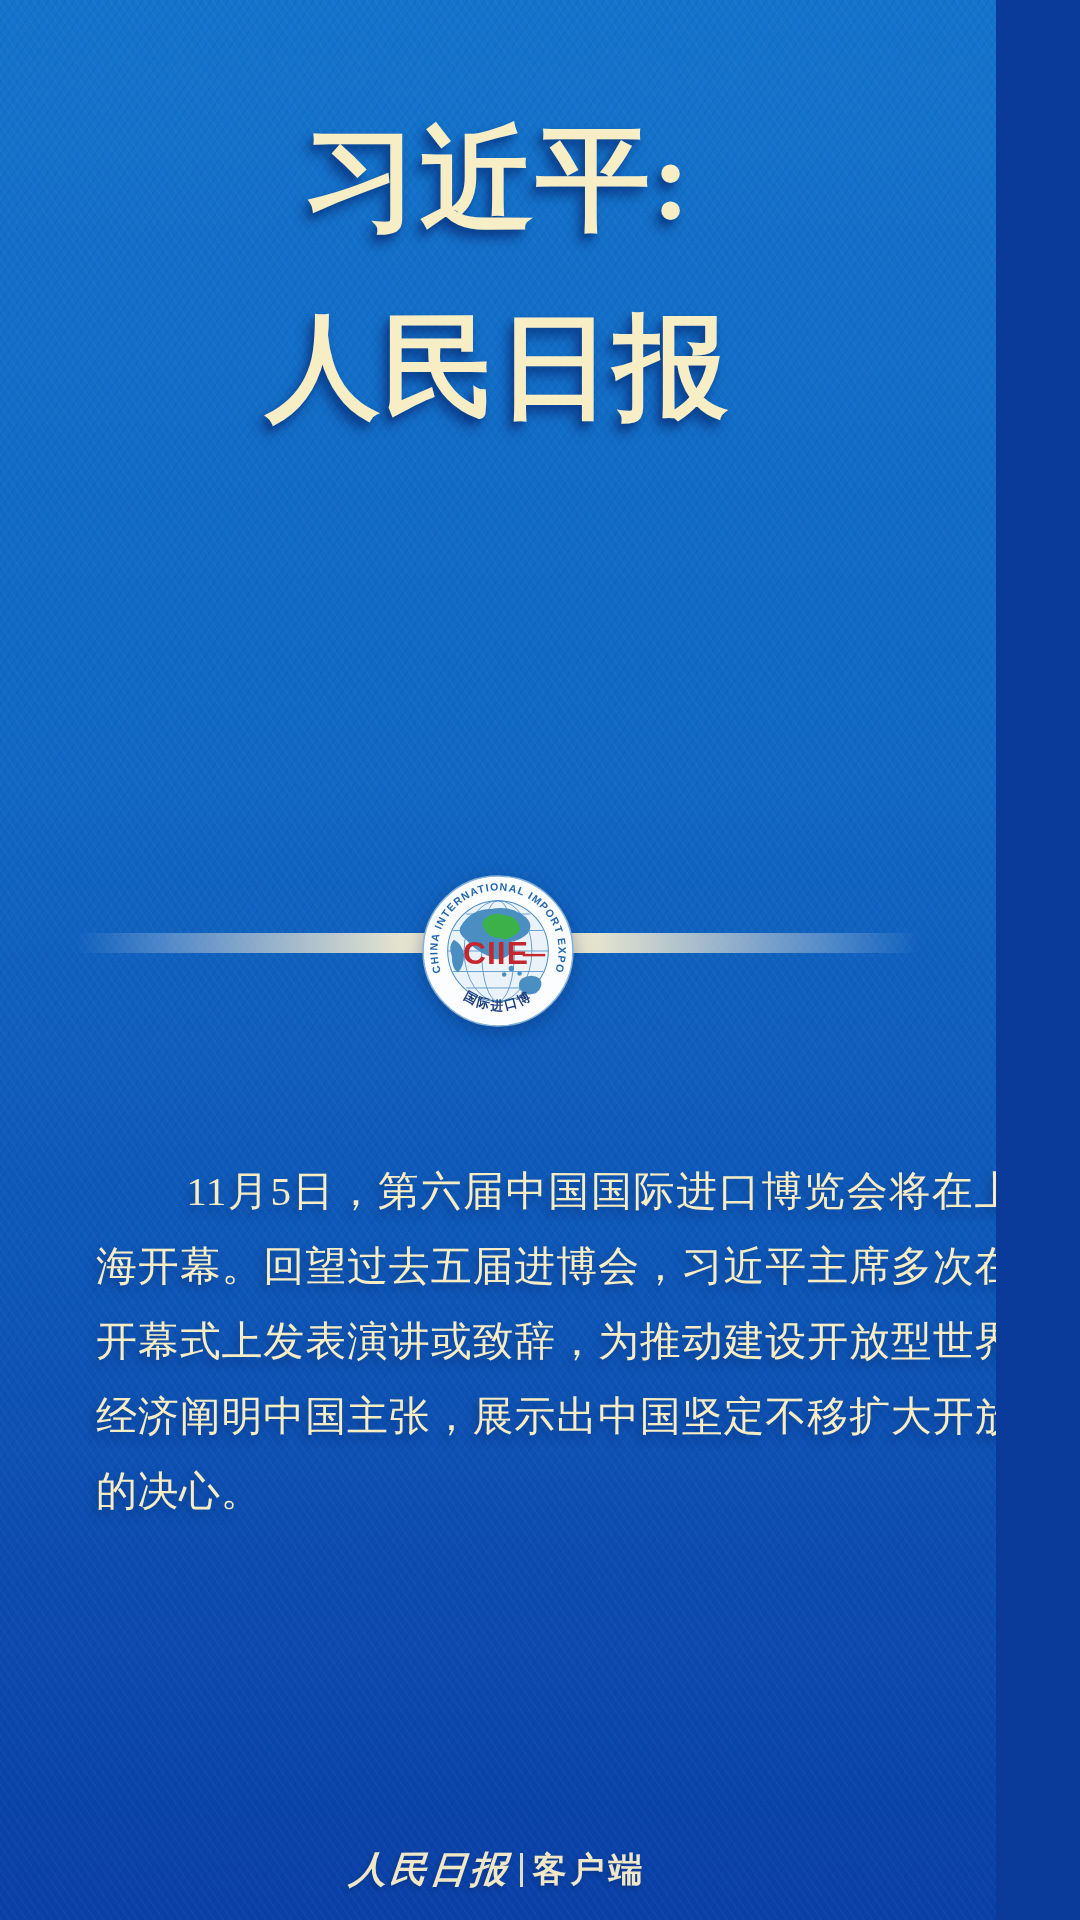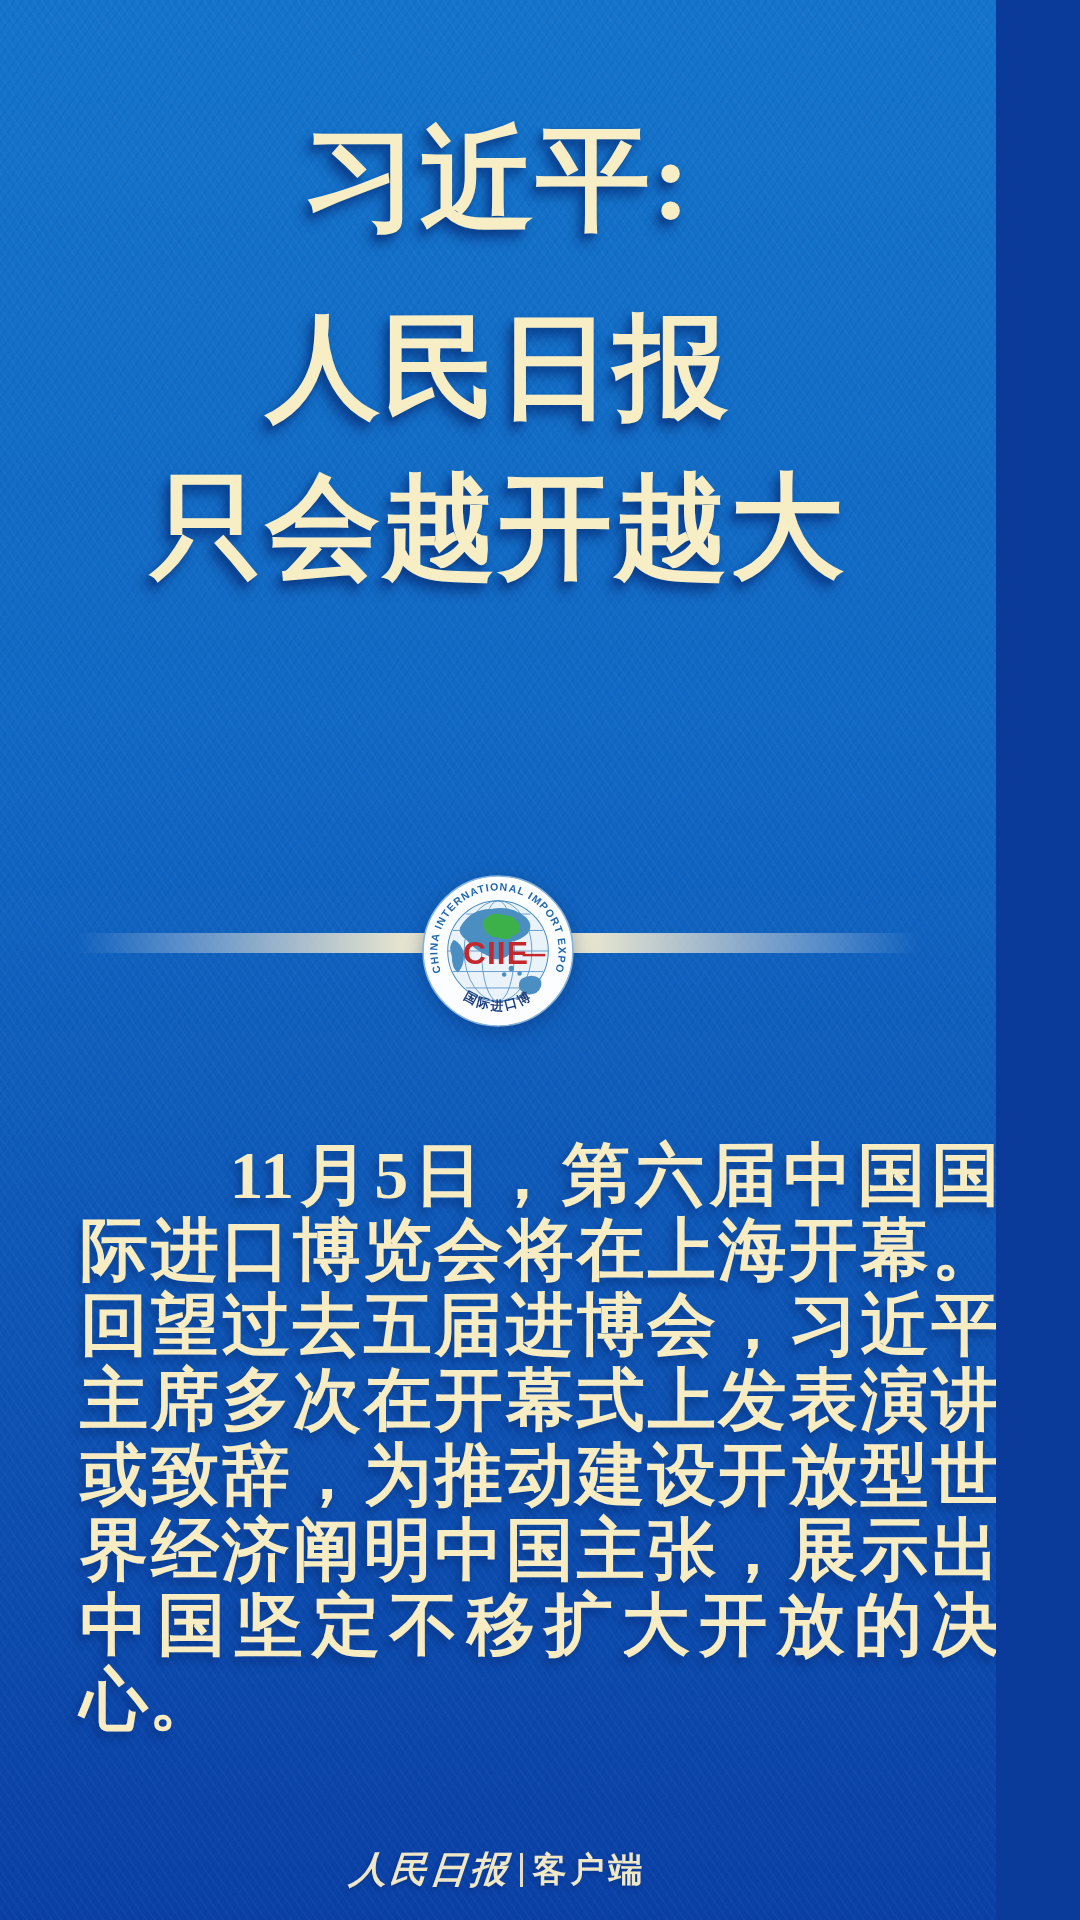--- a/index.html
+++ b/index.html
@@ -43,28 +43,28 @@
   .ciie-logo{
     position:absolute;top:874px;left:50%;margin-left:-77px;
     width:154px;height:154px;
     filter:drop-shadow(0 5px 9px rgba(4,28,88,0.35));
   }
   .ciie-logo text{font-family:"Liberation Sans",sans-serif;}
   
   .body-text{
     position:absolute;top:1138px;left:80px;width:920px;
     color:#F7ECC2;
-    font-weight:700;
-    font-size:68px;
+    font-weight:400;
+    font-size:41px;
     line-height:75px;
     letter-spacing:0.5px;
     text-align:justify;
     text-indent:2.2em;
     text-shadow:-4px 6px 8px rgba(6,42,115,0.55);
-    margin:0;
+    margin:16px;
   }
   
   .footer{
     position:absolute;top:1845px;left:0;right:0;
     display:flex;justify-content:center;align-items:center;gap:10px;
     color:#EFE7C6;
   }
   .brand-script{
     display:inline-block;
     font-family:"DejaVu Serif",serif;
@@ -81,21 +81,20 @@
   }
 </style>
 </head>
 <body>
 
 <div class="poster">
 
   <div class="headline">
     <div class="speaker">习近平:</div>
     <div>人民日报</div>
-    <div>只会越开越大</div>
   </div>
 
   <div class="divider"></div>
 
   <svg class="ciie-logo" viewBox="0 0 150 150" xmlns="http://www.w3.org/2000/svg">
     <defs>
       <path id="topArc" d="M 23.9 104.5 A 59 59 0 1 1 126.1 104.5" fill="none"></path>
       <path id="botArc" d="M 38.4 118.7 A 57 57 0 0 0 111.6 118.7" fill="none"></path>
     </defs>
 

